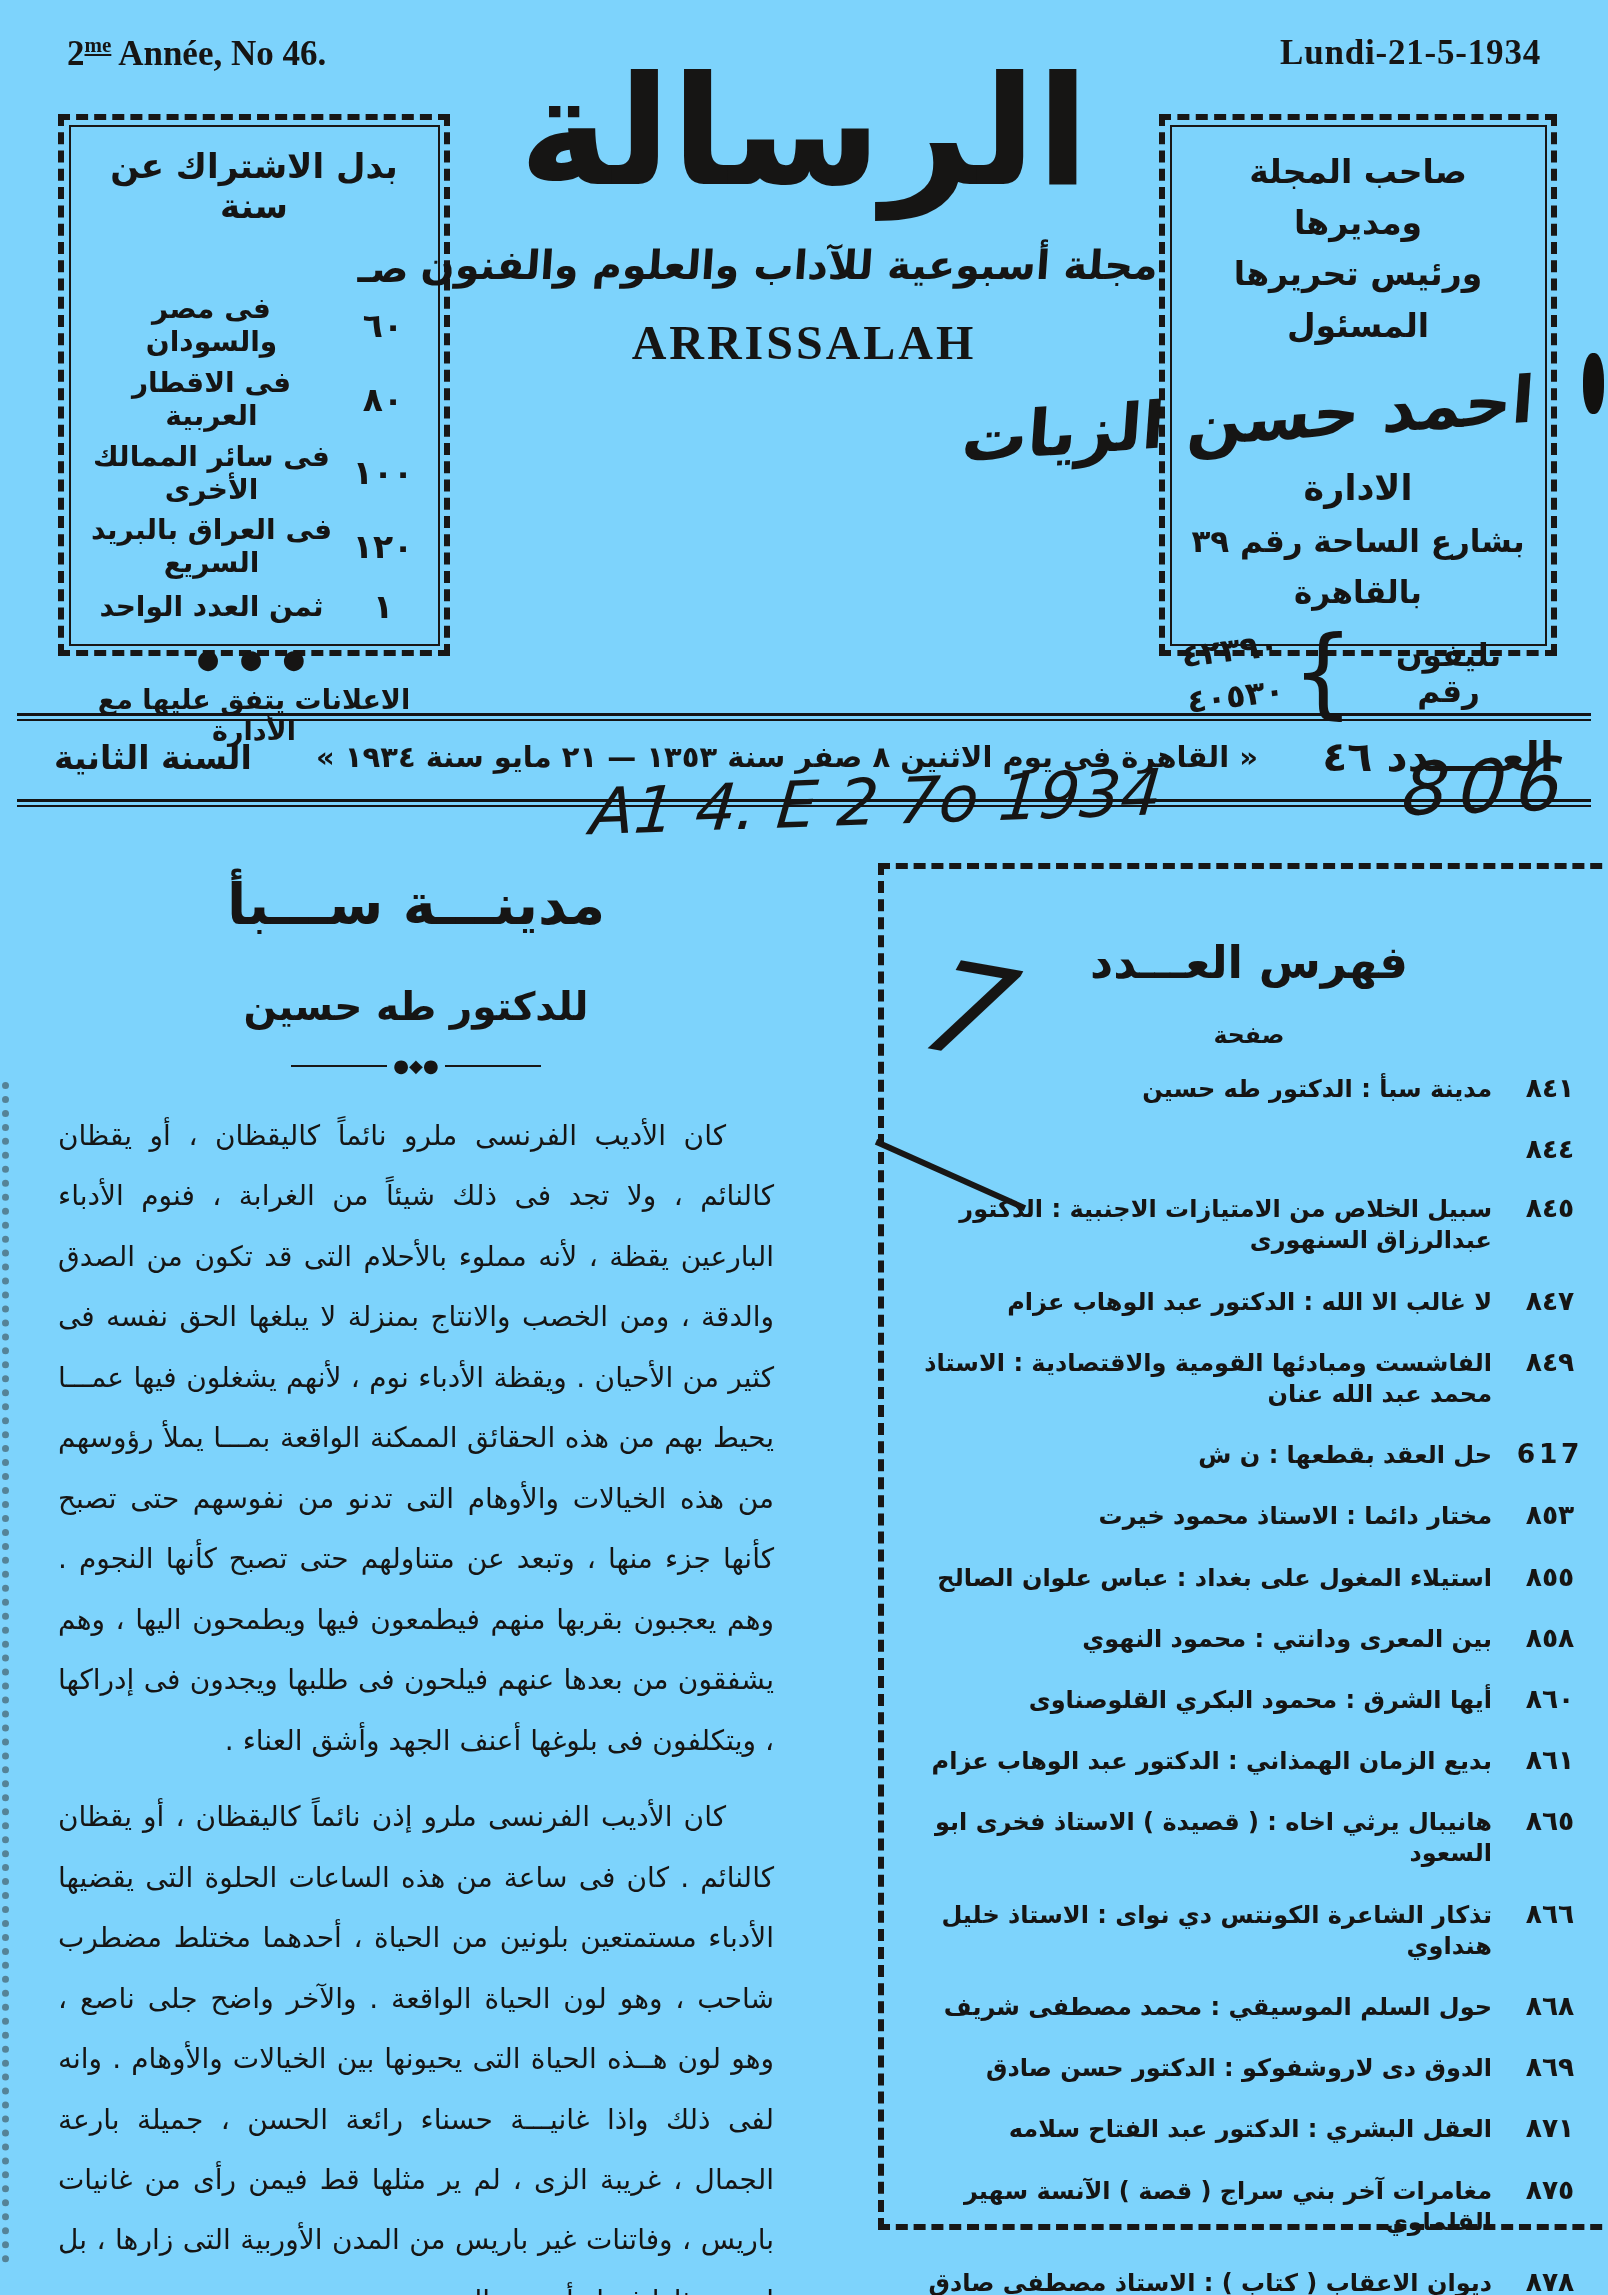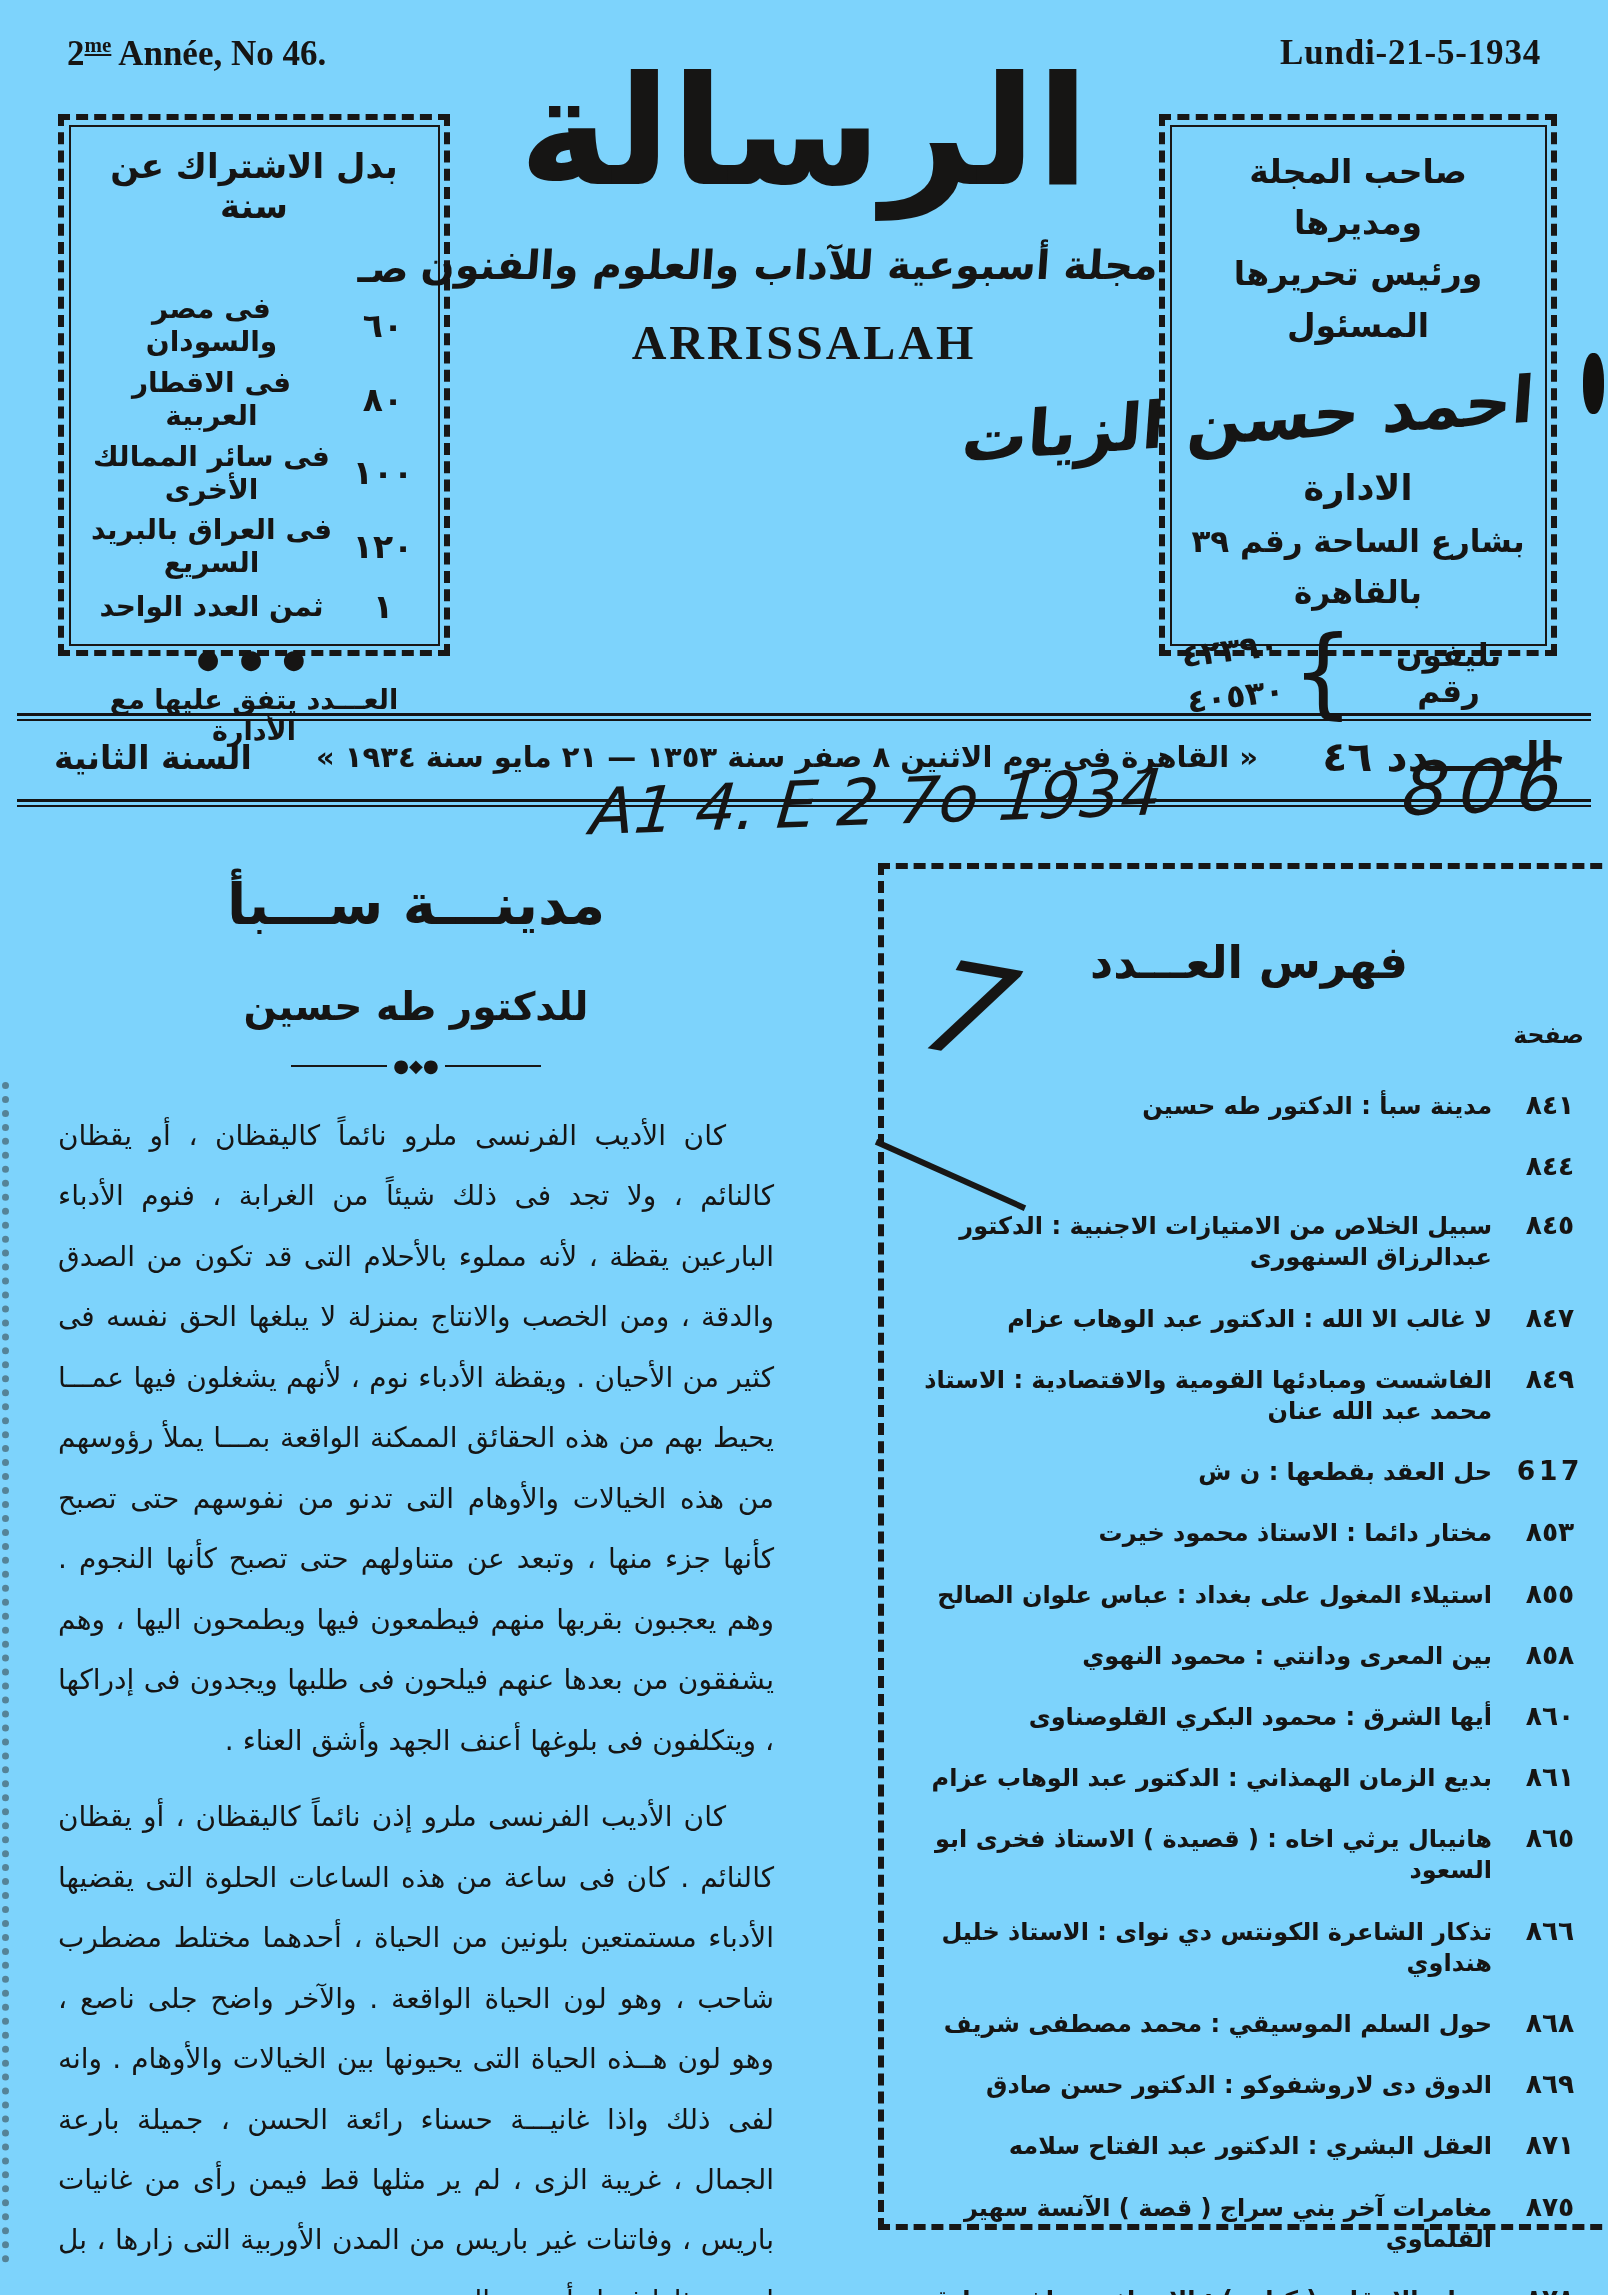--- a/index.html
+++ b/index.html
@@ -64,21 +64,21 @@
   .a-title { font-size:56px; font-weight:bold; text-align:center; margin-bottom:47px; white-space:nowrap; }
   .a-byline { font-size:39px; font-weight:bold; text-align:center; margin-bottom:26px; }
   .a-sep { display:flex; align-items:center; width:250px; margin:0 auto 30px; gap:6px; font-size:18px; }
   .a-sep::before, .a-sep::after { content:""; flex:1; border-top:2.3px solid #181716; }
   .a-body p { margin:16px; text-align:justify; font-size:28px; line-height:2.16; text-indent:48px; font-weight:500; }
 
   
   .toc-box { position:absolute; left:878px; top:863px; width:742px; height:1367px; border:6px dashed #181716; }
   .toc-inner { padding:23px 27px; }
   .toc-title { font-size:45px; font-weight:bold; text-align:center; margin-top:44px; white-space:nowrap; }
-  .toc-pagelabel { font-size:23.5px; font-weight:bold; text-align:right; margin:32px 3px 40px; }
+  .toc-pagelabel { font-size:23.5px; font-weight:bold; text-align:center; margin:32px 3px 23px; }
   .toc-row { display:flex; align-items:baseline; gap:21px; margin-bottom:28px; font-weight:bold; }
   .toc-page { min-width:74px; font-size:26.5px; text-align:center; letter-spacing:3.8px; }
   .toc-text { flex:1; font-size:24px; text-align:right; line-height:1.3; }
 
   
   .corner-blob { position:absolute; right:4.5px; top:353px; width:21px; height:61px; background:#12110f; border-radius:45%; }
   .edge-marks { position:absolute; left:2.3px; top:1082px; height:1181px; width:0; border-left:7.6px dotted #26241f; opacity:.45; }
 </style>
 </head>
 <body>
@@ -118,21 +118,21 @@
             <span class="amount">١٢٠</span>
             <span class="label">فى العراق بالبريد السريع</span>
           </div>
 
           <div class="rate-row">
             <span class="amount">١</span>
             <span class="label">ثمن العدد الواحد</span>
           </div>
         </div>
       <div class="orn">● ● ●</div>
-      <div class="sub-footer">العـــدد يتفق عليها مع الأدارة</div>
+      <div class="sub-footer">الاعلانات يتفق عليها مع الأدارة</div>
     </div>
   </div>
 
   <div class="masthead">
     <div class="m-title" dir="rtl">الرسالة</div>
     <div class="m-sub-ar" dir="rtl">مجلة أسبوعية للآداب والعلوم والفنون</div>
     <div class="m-latin">ARRISSALAH</div>
   </div>
 
   <div class="ornate mgmt-box">

